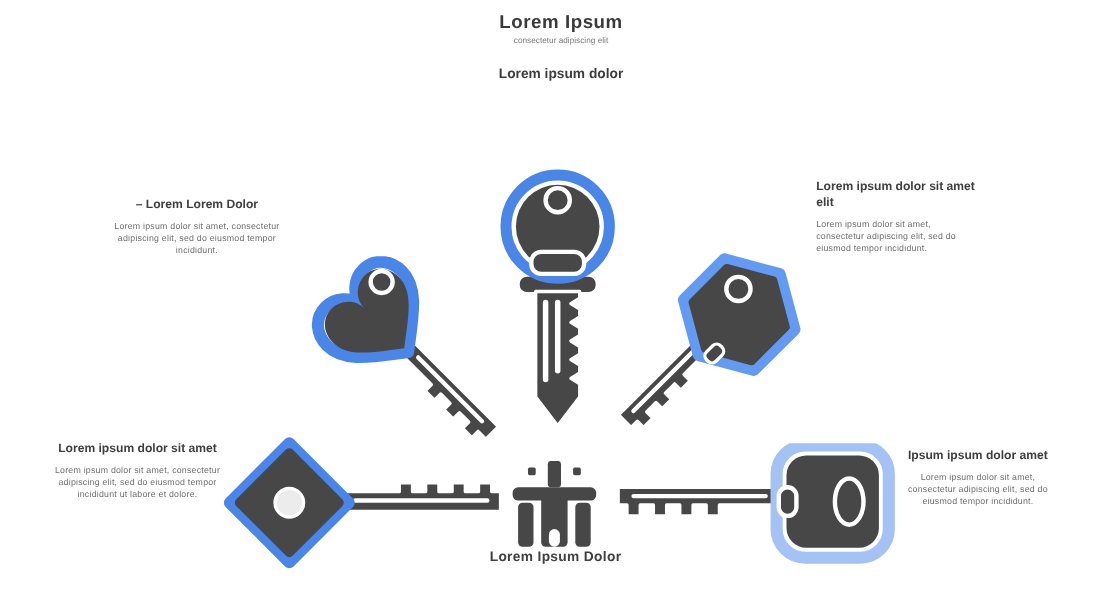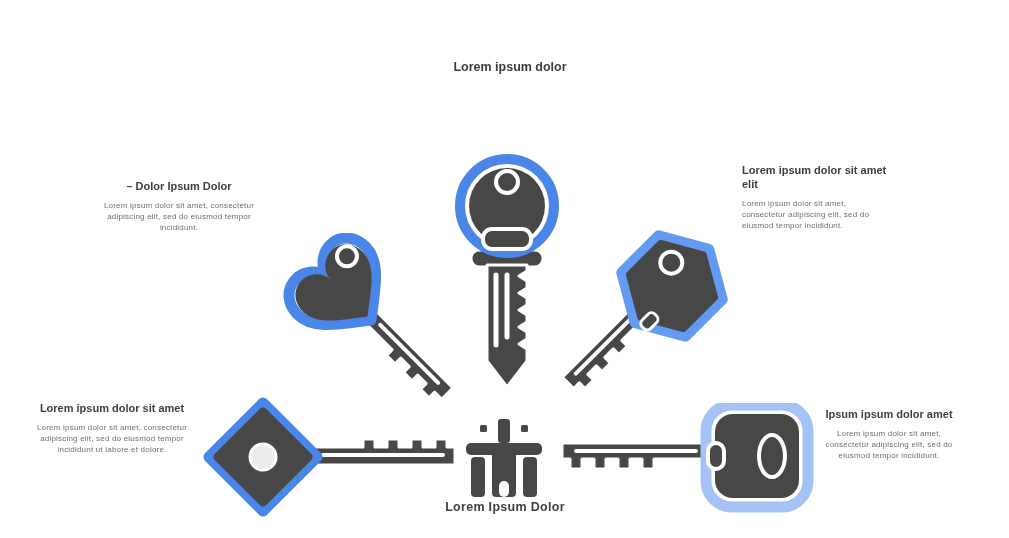--- a/index.html
+++ b/index.html
@@ -14,35 +14,39 @@
   .hdr-heading{font-size:12.5px;font-weight:bold;color:#3d3d3d;margin-bottom:3px;}
   .blk-title{font-size:11px;font-weight:bold;color:#3f3f3f;margin-bottom:6px;line-height:1.25;}
   .caption{font-size:12.5px;font-weight:bold;color:#404040;letter-spacing:.3px;}
   svg{display:block;}
 </style>
 </head>
 <body>
 
 <div id="canvas">
 
+  <div class="abs center" style="left:395px;top:10px;width:230px;">
+    <div class="hdr-title">Lorem Ipsum</div>
+    <div class="hdr-tag">consectetur adipiscing elit</div>
+  </div>
   <div class="abs center" style="left:390px;top:60px;width:240px;">
     <div class="hdr-heading">Lorem ipsum dolor</div>
   </div>
 
   <div class="abs center" style="left:95px;top:180px;width:168px;">
-    <div class="blk-title">– Dolor Ipsum Dolor</div>
+    <div class="blk-title">– Lorem Lorem Dolor</div>
     <div class="tblock">Lorem ipsum dolor sit amet, consectetur adipiscing elit, sed do eiusmod tempor incididunt.</div>
   </div>
 
   <div class="abs left" style="left:742px;top:164px;width:148px;">
     <div class="blk-title">Lorem ipsum dolor sit amet elit</div>
     <div class="tblock">Lorem ipsum dolor sit amet, consectetur adipiscing elit, sed do eiusmod tempor incididunt.</div>
   </div>
 
-  <div class="abs center" style="left:28px;top:402px;width:168px;">
+  <div class="abs center" style="left:41px;top:402px;width:168px;">
     <div class="blk-title">Lorem ipsum dolor sit amet</div>
     <div class="tblock">Lorem ipsum dolor sit amet, consectetur adipiscing elit, sed do eiusmod tempor incididunt ut labore et dolore.</div>
   </div>
 
   <div class="abs center" style="left:815px;top:408px;width:148px;">
     <div class="blk-title">Ipsum ipsum dolor amet</div>
     <div class="tblock">Lorem ipsum dolor sit amet, consectetur adipiscing elit, sed do eiusmod tempor incididunt.</div>
   </div>
 
   <svg class="abs" style="left:448px;top:153px;" width="118" height="255" viewBox="0 0 118 255">

